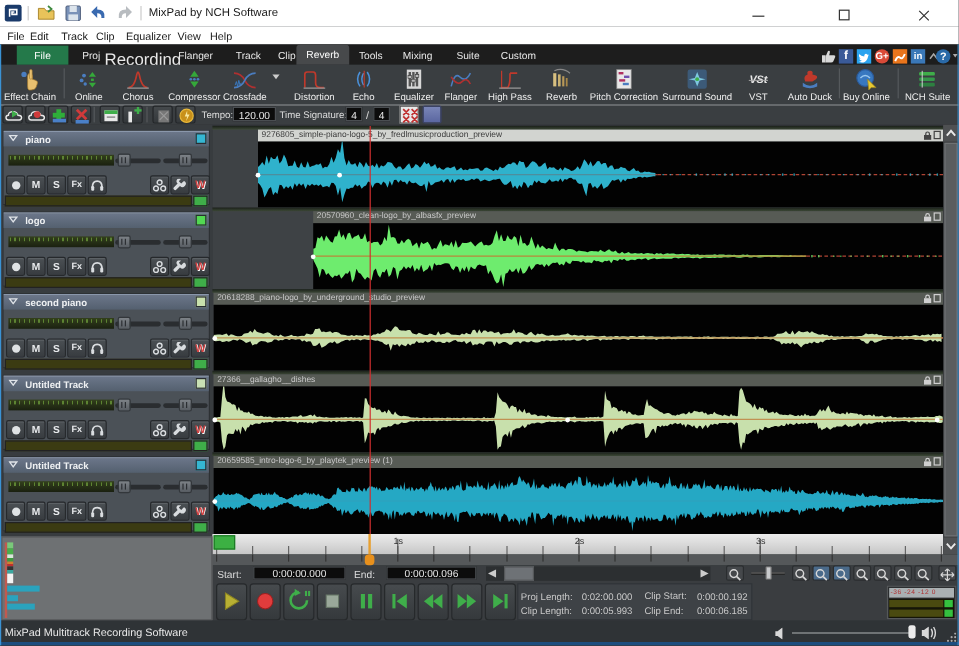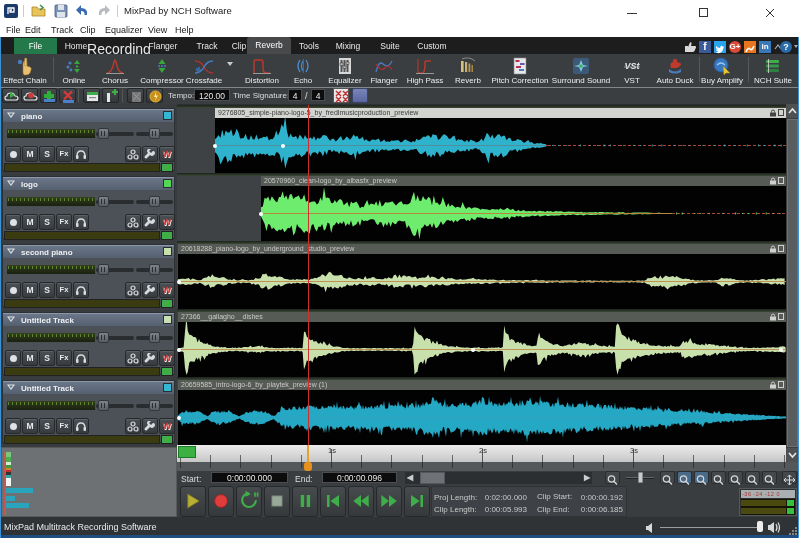--- a/index.html
+++ b/index.html
@@ -41,21 +41,21 @@
 <div class="abs lbl" style="left:6px;top:25px;font-size:9px;color:#1a1a1a">File</div>
 <div class="abs lbl" style="left:25px;top:25px;font-size:9px;color:#1a1a1a">Edit</div>
 <div class="abs lbl" style="left:51px;top:25px;font-size:9px;color:#1a1a1a">Track</div>
 <div class="abs lbl" style="left:80px;top:25px;font-size:9px;color:#1a1a1a">Clip</div>
 <div class="abs lbl" style="left:105px;top:25px;font-size:9px;color:#1a1a1a">Equalizer</div>
 <div class="abs lbl" style="left:148px;top:25px;font-size:9px;color:#1a1a1a">View</div>
 <div class="abs lbl" style="left:175px;top:25px;font-size:9px;color:#1a1a1a">Help</div>
 <div class="abs" style="left:0;top:37px;width:799px;height:17px;background:#1d1d1d"></div>
 <div class="abs" style="left:14px;top:38px;width:43px;height:16px;background:#24794a;color:#fff;font-size:8.5px;text-align:center;line-height:16px">File</div>
 <div class="abs" style="left:247px;top:37px;width:44px;height:17px;background:#47494b;border-radius:3px 3px 0 0;color:#fff;font-size:8.5px;text-align:center;line-height:17px">Reverb</div>
-<div class="abs lbl" style="left:76px;top:41px;font-size:8.5px;color:#e8e8e8;transform:translateX(-50%)">Home</div>
+<div class="abs lbl" style="left:76px;top:41px;font-size:8.5px;color:#e8e8e8;transform:translateX(-50%)">Proj</div>
 <div class="abs lbl" style="left:119px;top:41px;font-size:14px;color:#e8e8e8;transform:translateX(-50%)">Recording</div>
 <div class="abs lbl" style="left:163px;top:41px;font-size:8.5px;color:#e8e8e8;transform:translateX(-50%)">Flanger</div>
 <div class="abs lbl" style="left:207px;top:41px;font-size:8.5px;color:#e8e8e8;transform:translateX(-50%)">Track</div>
 <div class="abs lbl" style="left:239px;top:41px;font-size:8.5px;color:#e8e8e8;transform:translateX(-50%)">Clip</div>
 <div class="abs lbl" style="left:309px;top:41px;font-size:8.5px;color:#e8e8e8;transform:translateX(-50%)">Tools</div>
 <div class="abs lbl" style="left:348px;top:41px;font-size:8.5px;color:#e8e8e8;transform:translateX(-50%)">Mixing</div>
 <div class="abs lbl" style="left:390px;top:41px;font-size:8.5px;color:#e8e8e8;transform:translateX(-50%)">Suite</div>
 <div class="abs lbl" style="left:432px;top:41px;font-size:8.5px;color:#e8e8e8;transform:translateX(-50%)">Custom</div>
 <svg class="abs" style="left:684px;top:41px" width="13" height="12" viewBox="0 0 13 12">
       <path d="M1 5 L4 5 L4 11 L1 11 Z" fill="#d8d8d8"></path>
@@ -175,21 +175,21 @@
       <path d="M7 12 Q5 7 9 6 Q8 3 11 3 Q14 3 13 6 L16 7 Q18 8 16 10 L13 12 Z" fill="#c0392b"></path>
       <path d="M5 13 Q11 18 17 13 L17 16 Q11 19 5 16 Z" fill="#4a7dc0"></path>
     </svg>
 <div class="abs" style="left:630px;top:76px;width:90px;text-align:center;font-size:8px;color:#eee">Auto Duck</div>
 <svg class="abs" style="left:711px;top:56px" width="22" height="20" viewBox="0 0 22 20">
       <circle cx="10" cy="9" r="7" fill="#3878c0"></circle>
       <circle cx="10" cy="9" r="7" fill="none" stroke="#2a5a9a" stroke-width="1"></circle>
       <path d="M6 9 Q10 5 14 9" stroke="#9ac8f0" stroke-width="1.2" fill="none"></path>
       <path d="M12 10 L19 17 L15 17 L13 19 Z" fill="#e8c830" stroke="#a08820" stroke-width="0.6"></path>
     </svg>
-<div class="abs" style="left:677px;top:76px;width:90px;text-align:center;font-size:8px;color:#eee">Buy Amplify</div>
+<div class="abs" style="left:677px;top:76px;width:90px;text-align:center;font-size:8px;color:#eee">Buy Online</div>
 <svg class="abs" style="left:762px;top:56px" width="22" height="20" viewBox="0 0 22 20">
       <rect x="4" y="4" width="13" height="3" rx="1" fill="#3fae4a"></rect>
       <rect x="4" y="8.5" width="13" height="3" rx="1" fill="#35984a"></rect>
       <rect x="4" y="13" width="13" height="3" rx="1" fill="#2d8040"></rect>
       <line x1="6.5" y1="3" x2="6.5" y2="17" stroke="#d8d8d8" stroke-width="0.8"></line>
     </svg>
 <div class="abs" style="left:728px;top:76px;width:90px;text-align:center;font-size:8px;color:#eee">NCH Suite</div>
 <div class="abs" style="left:53px;top:57px;width:1px;height:25px;background:#55595c"></div>
 <div class="abs" style="left:699px;top:57px;width:1px;height:25px;background:#55595c"></div>
 <div class="abs" style="left:748px;top:57px;width:1px;height:25px;background:#55595c"></div>

